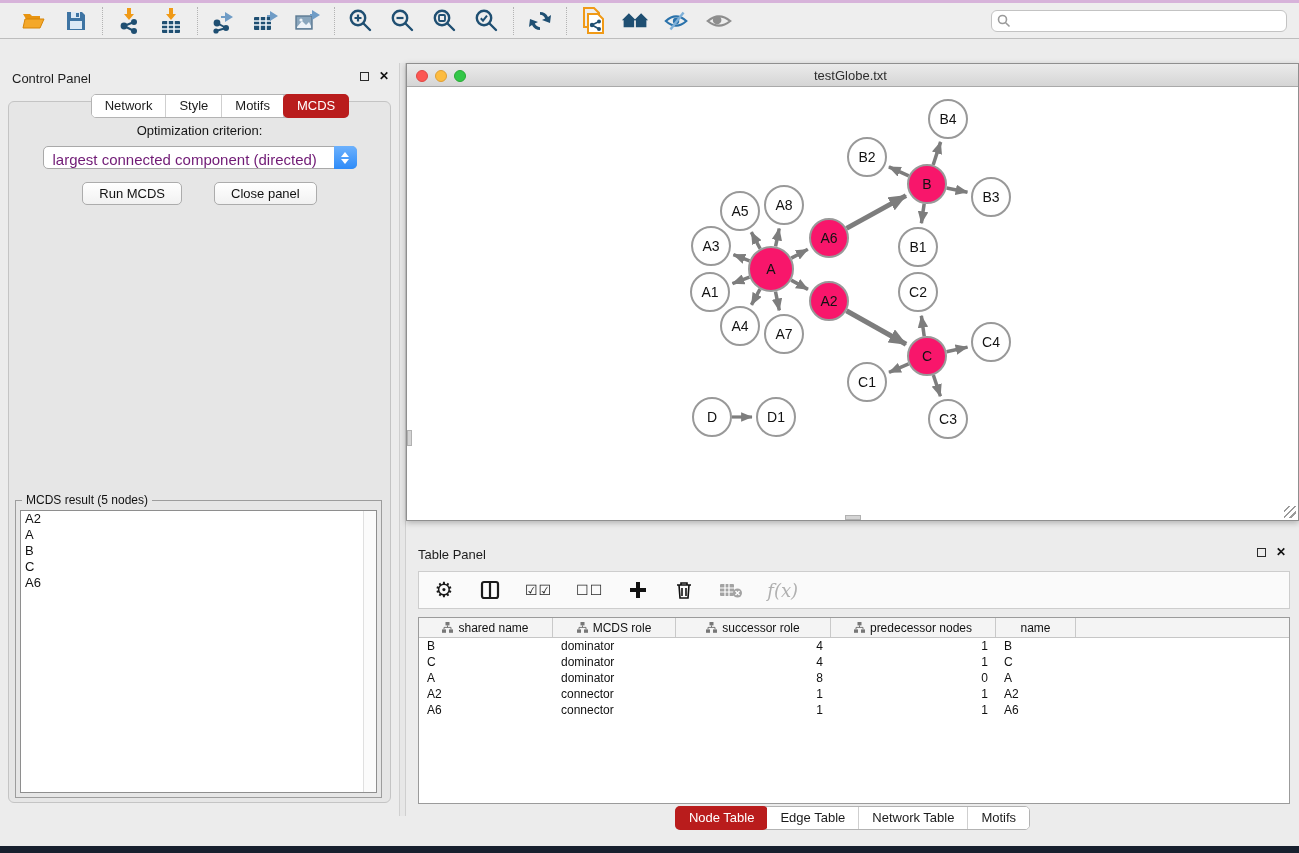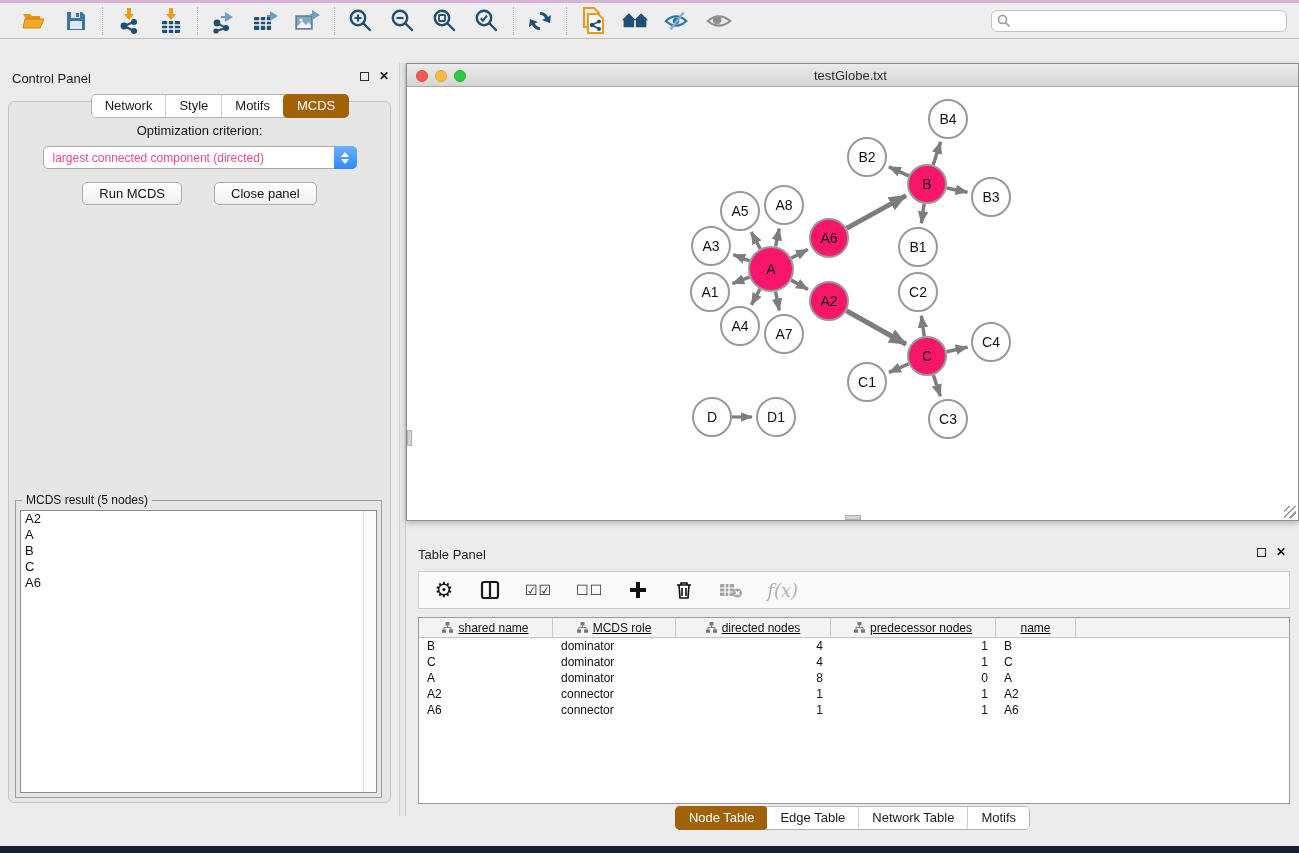--- a/index.html
+++ b/index.html
@@ -36,26 +36,26 @@
   .panel-title { position:absolute; left:12px; top:8px; font-size:13px; color:#1d1d1d; }
   .panel-icons { position:absolute; right:10px; top:8px; display:flex; gap:10px; align-items:center; }
   .float-ic { width:9px; height:9px; border:1.6px solid #2b2b2b; display:inline-block; cursor:pointer; }
   .close-ic { font-size:12px; font-weight:bold; color:#111; line-height:10px; cursor:pointer; }
 
   .cp-tabs-row { position:relative; text-align:center; z-index:3; height:22px; margin-top:5px;padding-left:41px; }
   .seg { display:inline-flex; background:#fff; border:1px solid #b3b3b3; border-radius:5px; }
   .seg-tab { padding:3px 13px 4px; font-size:13px; color:#1c1c1c; border-right:1px solid #cfcfcf; cursor:pointer; background:#fff; }
   .seg-tab:first-child { border-radius:4px 0 0 4px; }
   .seg-tab:last-child { border-right:none; border-radius:0 4px 4px 0; }
-  .seg-tab.active { background:#a16207; color:#fff; border-radius:5px; margin:-1px; padding:4px 14px 5px; border-right:none; }
+  .seg-tab.active { background:#b91c1c; color:#fff; border-radius:5px; margin:-1px; padding:4px 14px 5px; border-right:none; }
 
   .cp-body { position:absolute; left:8px; right:8px; top:38px; bottom:13px; background:#e6e6e6; border:1px solid #c4c4c4; border-radius:6px; }
   .opt-label { text-align:center; margin-top:21px; font-size:13px; color:#151515; }
   .dropdown { position:relative; margin:8px auto 0; width:314px; height:23px; background:#fff; border:1px solid #a9a9a9; border-radius:5px; cursor:pointer; }
-  .dropdown .dd-text { position:absolute; left:9px; top:4px; font-size:12px; color:#ec4899; white-space:nowrap; }
+  .dropdown .dd-text { position:absolute; left:9px; top:4px; font-size:15px; color:#701a75; white-space:nowrap; }
   .dd-step { position:absolute; right:-1px; top:-1px; width:23px; height:23px; border-radius:0 5px 5px 0; background:linear-gradient(#6cb1fd,#2e8bf8); display:flex; flex-direction:column; align-items:center; justify-content:center; gap:2px; }
   .dd-up { width:0; height:0; border-left:4px solid transparent; border-right:4px solid transparent; border-bottom:5px solid #fff; }
   .dd-down { width:0; height:0; border-left:4px solid transparent; border-right:4px solid transparent; border-top:5px solid #fff; }
   .cp-buttons { display:flex; justify-content:center; gap:32px; margin-top:13px; }
   .btn { background:linear-gradient(#ffffff,#f1f1f1); border:1px solid #acacac; border-radius:5px; font-size:13px; color:#111; padding:3px 16px; cursor:pointer; font-family:"Liberation Sans",sans-serif; }
 
   .result-fieldset { position:absolute; left:6px; right:8px; top:398px; bottom:4px; border:1px solid #9d9d9d; background:transparent; }
   .result-legend { position:absolute; left:6px; top:-8px; background:#e6e6e6; font-size:12px; color:#111; padding:0 4px; }
   .result-list { position:absolute; left:4px; right:4px; top:9px; bottom:4px; background:#fff; border:1px solid #8e8e8e; overflow:hidden; }
   .result-scroll { position:absolute; right:0; top:0; bottom:0; width:13px; background:#fbfbfb; border-left:1px solid #e0e0e0; }
@@ -79,21 +79,21 @@
   
   .tpanel { position:absolute; left:0; top:476px; width:893px; height:295px; background:#ececec; }
   .tp-toolbar { position:absolute; left:12px; right:9px; top:32px; height:38px; background:#fafafa; border:1px solid #cdcdcd; display:flex; align-items:center; gap:24px; padding:0 14px; }
   .tp-ic { display:flex; align-items:center; justify-content:center; min-width:22px; height:24px; cursor:pointer; }
   .gear-glyph { font-size:21px; color:#1a1a1a; line-height:22px; }
   .cb-pair { font-size:14px; letter-spacing:1px; color:#1a1a1a; }
   .cb-pair.unchecked { color:#2a2a2a; }
   .fx { font-family:"DejaVu Serif", serif; font-style:italic; font-size:18px; color:#b0b0b0; cursor:default; }
 
   .tp-table { position:absolute; left:12px; right:9px; top:78px; bottom:30px; background:#fff; border:1px solid #9b9b9b; overflow:hidden; }
-  .tb-header { display:flex; height:20px; background:#f4f4f4; border-bottom:1px solid #c6c6c6;text-decoration:underline; }
+  .tb-header { display:flex; height:20px; background:#f4f4f4; border-bottom:1px solid #c6c6c6; }
   .th-cell { display:flex; align-items:center; justify-content:center; gap:5px; font-size:12px; color:#111; border-right:1px solid #c9c9c9; height:100%; cursor:pointer; }
   .tb-row { display:flex; height:16px; align-items:center; }
   .td-cell { font-size:12px; color:#111; height:16px; line-height:16px; padding:0 8px; white-space:nowrap; overflow:hidden; }
 
   .tp-tabs-row { position:absolute; left:0; right:0; bottom:4px; text-align:center; }
 
   
   .statusbar { position:absolute; left:0; top:813px; width:1299px; height:32px; background:#ececec; border-top:1px solid #c2c2c2; }
   .list-btn { position:absolute; left:10px; top:4px; width:27px; height:24px; background:linear-gradient(#fff,#f0f0f0); border:1px solid #b7b7b7; border-radius:3px; display:flex; align-items:center; justify-content:center; cursor:pointer; }
   .memory-btn { position:absolute; right:8px; top:4px; height:24px; background:linear-gradient(#fff,#f0f0f0); border:1px solid #b2b2b2; border-radius:4px; display:flex; align-items:center; gap:6px; padding:0 10px; font-size:12px; color:#111; cursor:pointer; }
@@ -465,21 +465,21 @@
               </div>
               <div class="th-cell" style="width: 155px;">
                 <svg width="11" height="11" viewBox="0 0 11 11">
                   <g fill="#777">
                     <rect x="3.5" y="0" width="4" height="3.4"></rect>
                     <rect x="0" y="7.4" width="4" height="3.4"></rect>
                     <rect x="7" y="7.4" width="4" height="3.4"></rect>
                   </g>
                   <path d="M5.5 3.4 v2 M2 7.4 v-2 h7 v2" stroke="#777" fill="none" stroke-width="1"></path>
                 </svg>
-                <span>directed nodes</span>
+                <span>successor role</span>
               </div>
               <div class="th-cell" style="width: 165px;">
                 <svg width="11" height="11" viewBox="0 0 11 11">
                   <g fill="#777">
                     <rect x="3.5" y="0" width="4" height="3.4"></rect>
                     <rect x="0" y="7.4" width="4" height="3.4"></rect>
                     <rect x="7" y="7.4" width="4" height="3.4"></rect>
                   </g>
                   <path d="M5.5 3.4 v2 M2 7.4 v-2 h7 v2" stroke="#777" fill="none" stroke-width="1"></path>
                 </svg>

